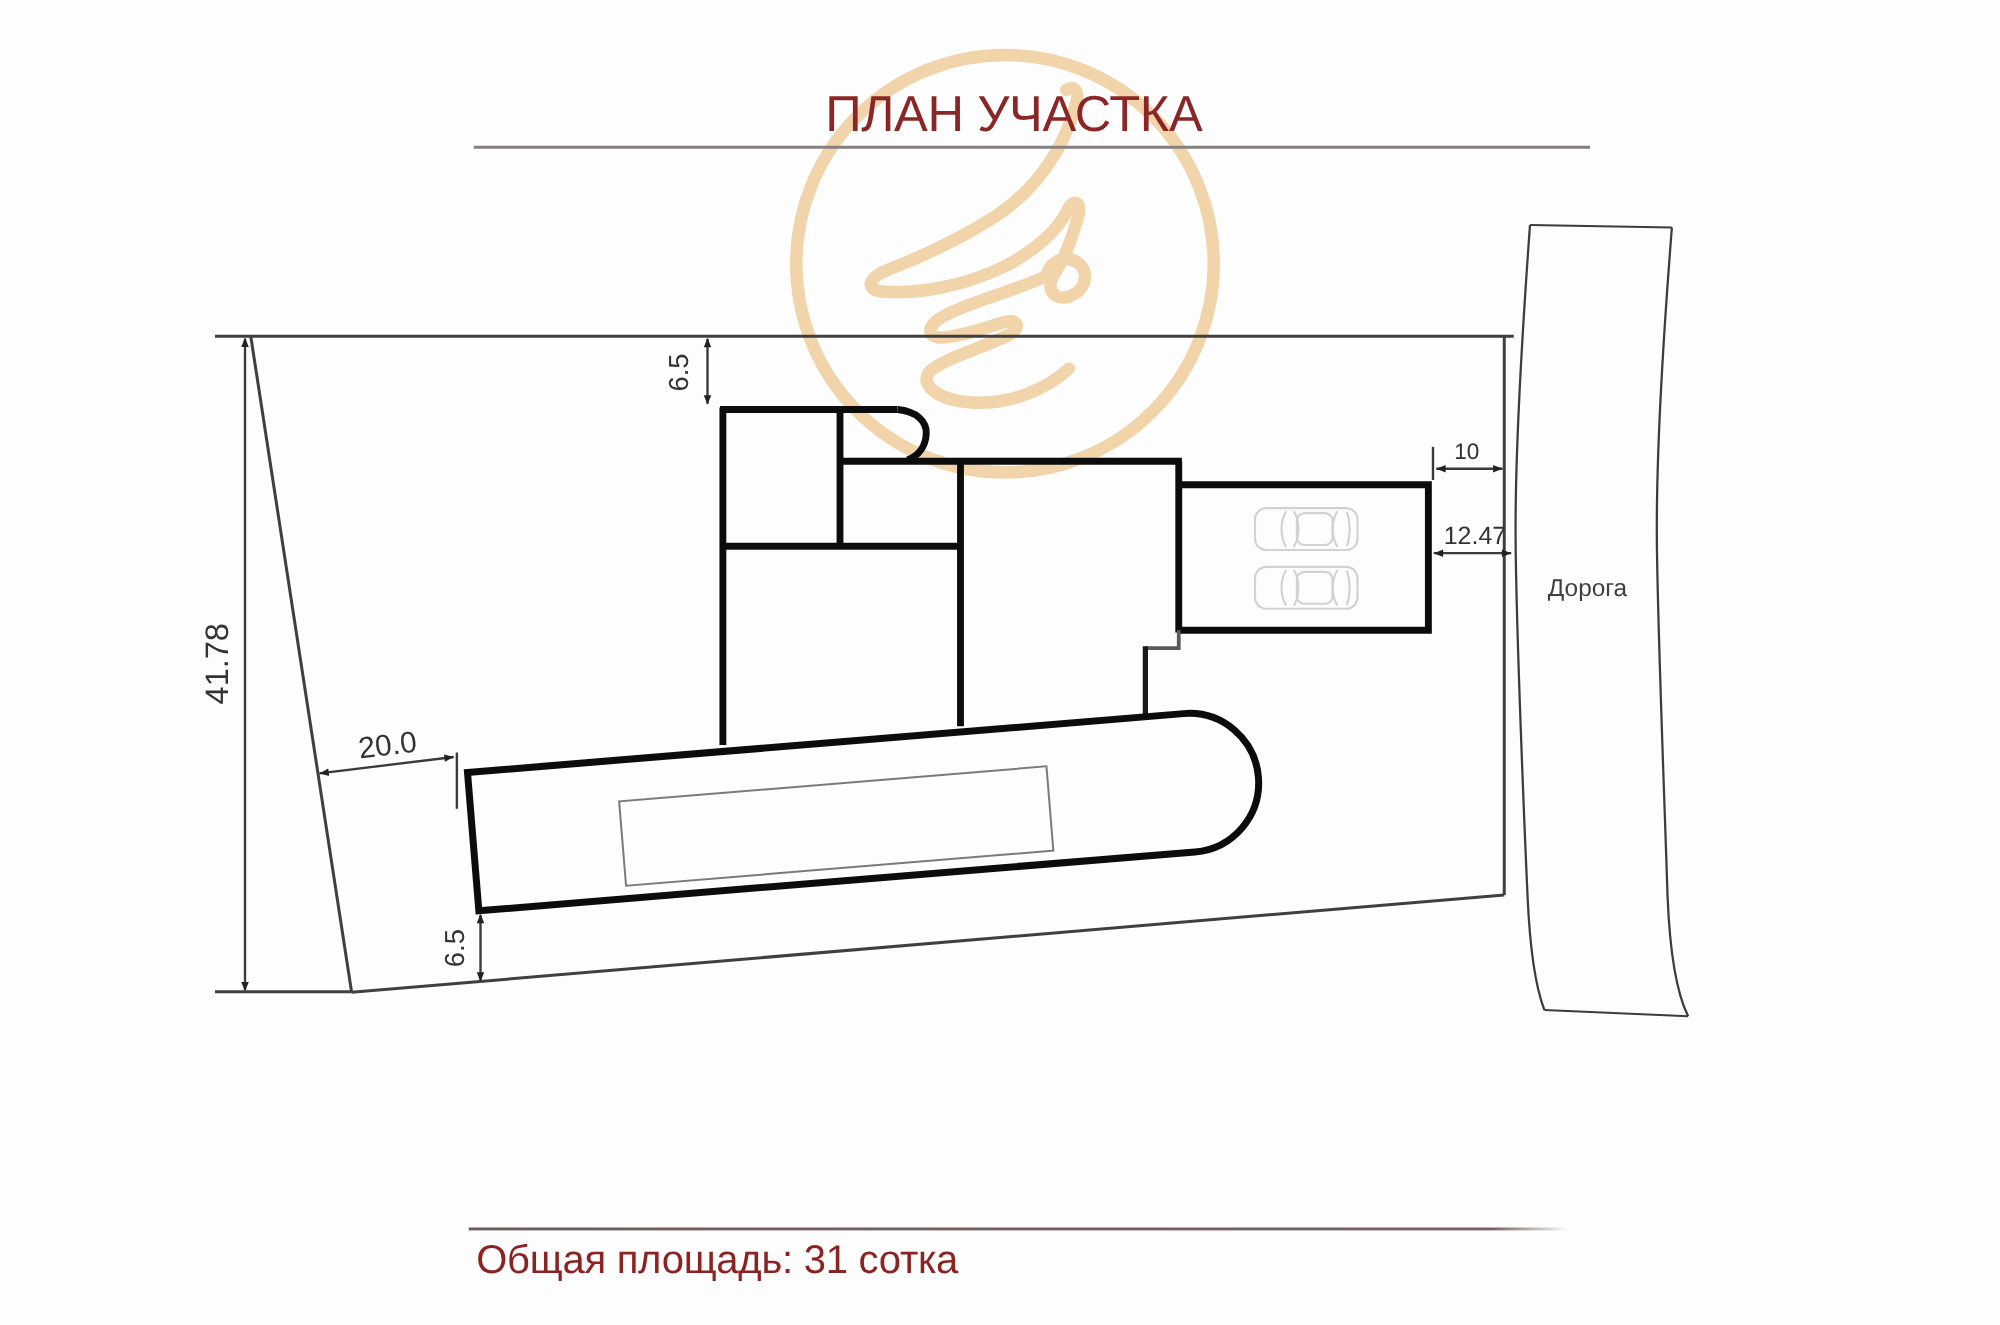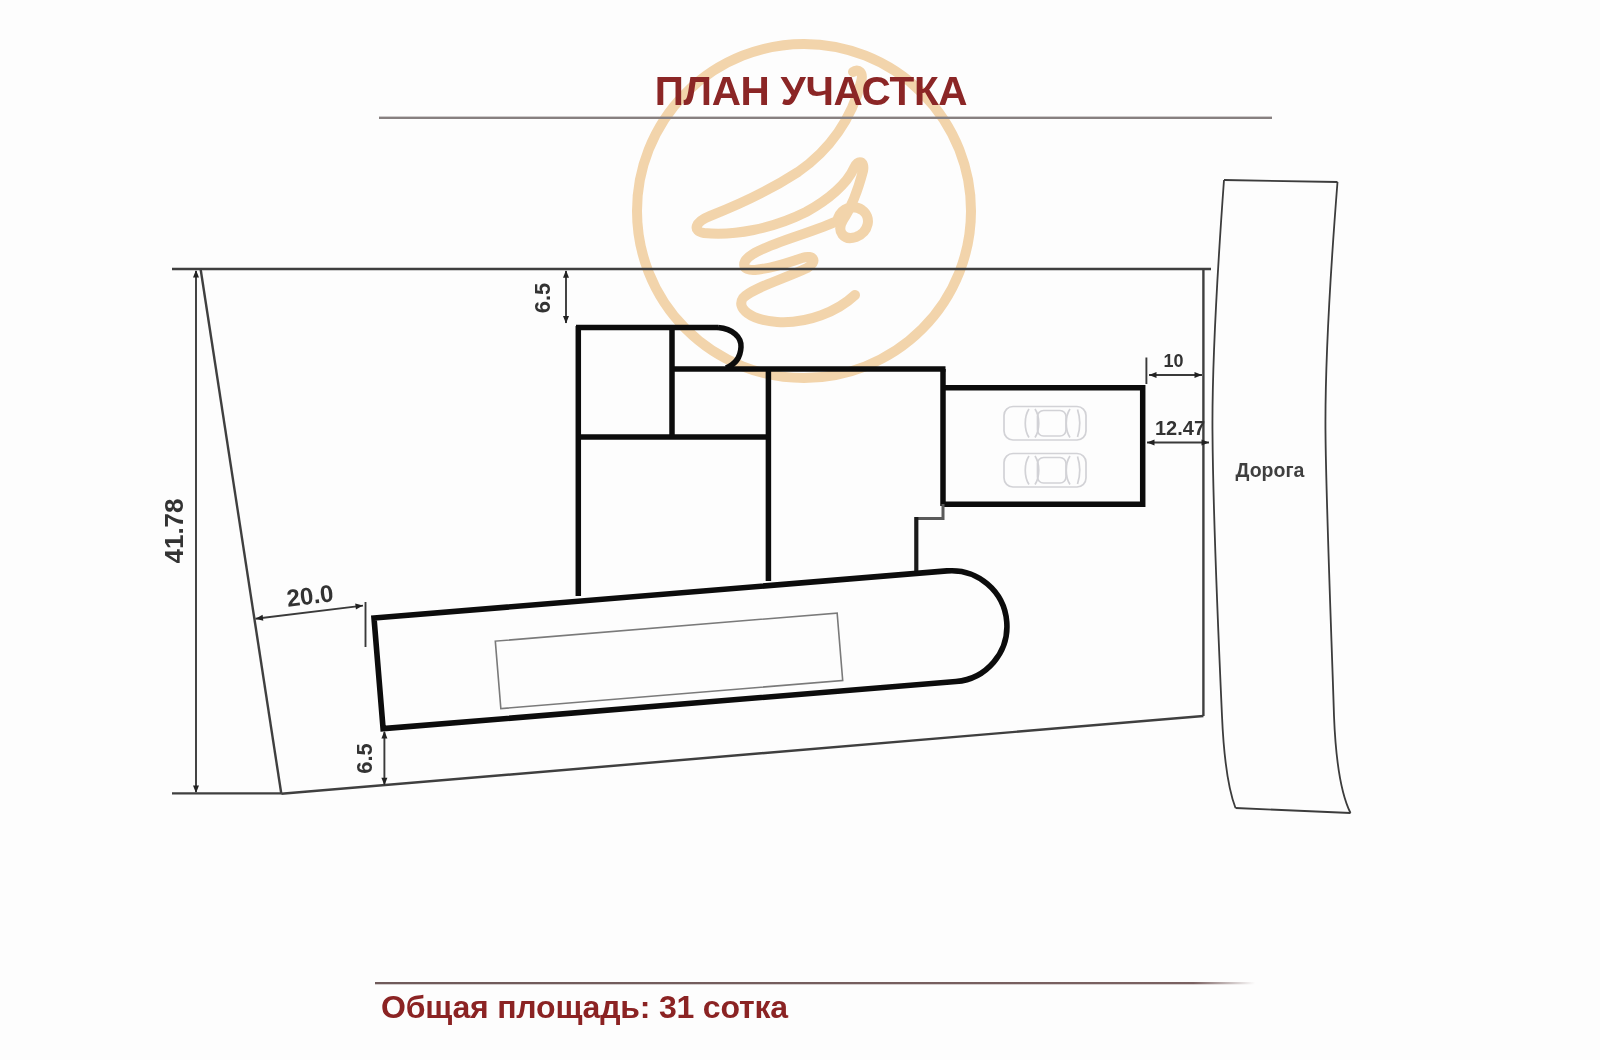--- a/index.html
+++ b/index.html
@@ -1,17 +1,17 @@
 <!DOCTYPE html>
 <html><head>
 <meta charset="utf-8">
 <style>
   html,body{margin:0;padding:0;background:#fdfdfd;}
   .page{position:relative;width:1600px;height:1060px;background:#fdfdfd;overflow:hidden;
-        font-family:"Liberation Sans", sans-serif;font-weight:bold;}
+        font-family:"Liberation Sans", sans-serif;}
   svg{position:absolute;left:0;top:0;}
 </style>
 </head>
 <body>
 <div class="page">
 <svg width="1600" height="1060" viewBox="0 0 1600 1060">
   <defs>
     <linearGradient id="fadeline" x1="0" y1="0" x2="1" y2="0">
       <stop offset="0" stop-color="#6f5a5a"></stop>
       <stop offset="0.93" stop-color="#7a6161"></stop>

